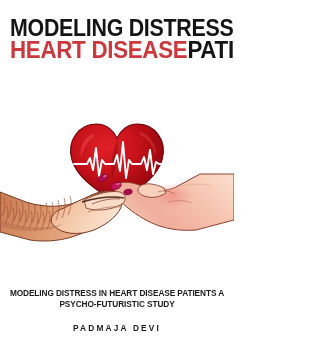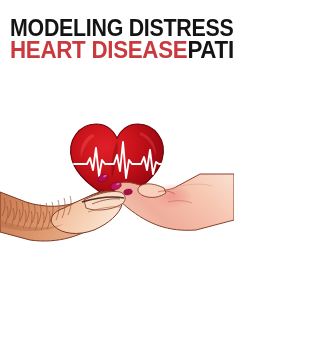--- a/index.html
+++ b/index.html
@@ -226,14 +226,19 @@
       <g>
         <ellipse cx="103" cy="70" rx="5.2" ry="3.4" transform="rotate(-28 103 70)" fill="#B01050" stroke="#7A0636" stroke-width="0.6"></ellipse>
         <ellipse cx="116" cy="78" rx="5.4" ry="3.5" transform="rotate(-20 116 78)" fill="#C01458" stroke="#7A0636" stroke-width="0.6"></ellipse>
         <ellipse cx="128" cy="84" rx="4.4" ry="2.9" transform="rotate(-12 128 84)" fill="#A80E4A" stroke="#7A0636" stroke-width="0.5"></ellipse>
         <ellipse cx="105" cy="68" rx="2.0" ry="1.0" transform="rotate(-28 105 68)" fill="#F27AA8" opacity="0.7"></ellipse>
         <ellipse cx="118" cy="76" rx="2.0" ry="1.0" transform="rotate(-20 118 76)" fill="#F27AA8" opacity="0.7"></ellipse>
       </g>
     </svg>
   </div>
 
+  <div class="bottom-block">
+    <div class="subtitle">MODELING DISTRESS IN HEART DISEASE PATIENTS A</div>
+    <div class="subtitle">PSYCHO-FUTURISTIC STUDY</div>
+    <div class="author">PADMAJA DEVI</div>
+  </div>
 
 </div>
 
 </body></html>

